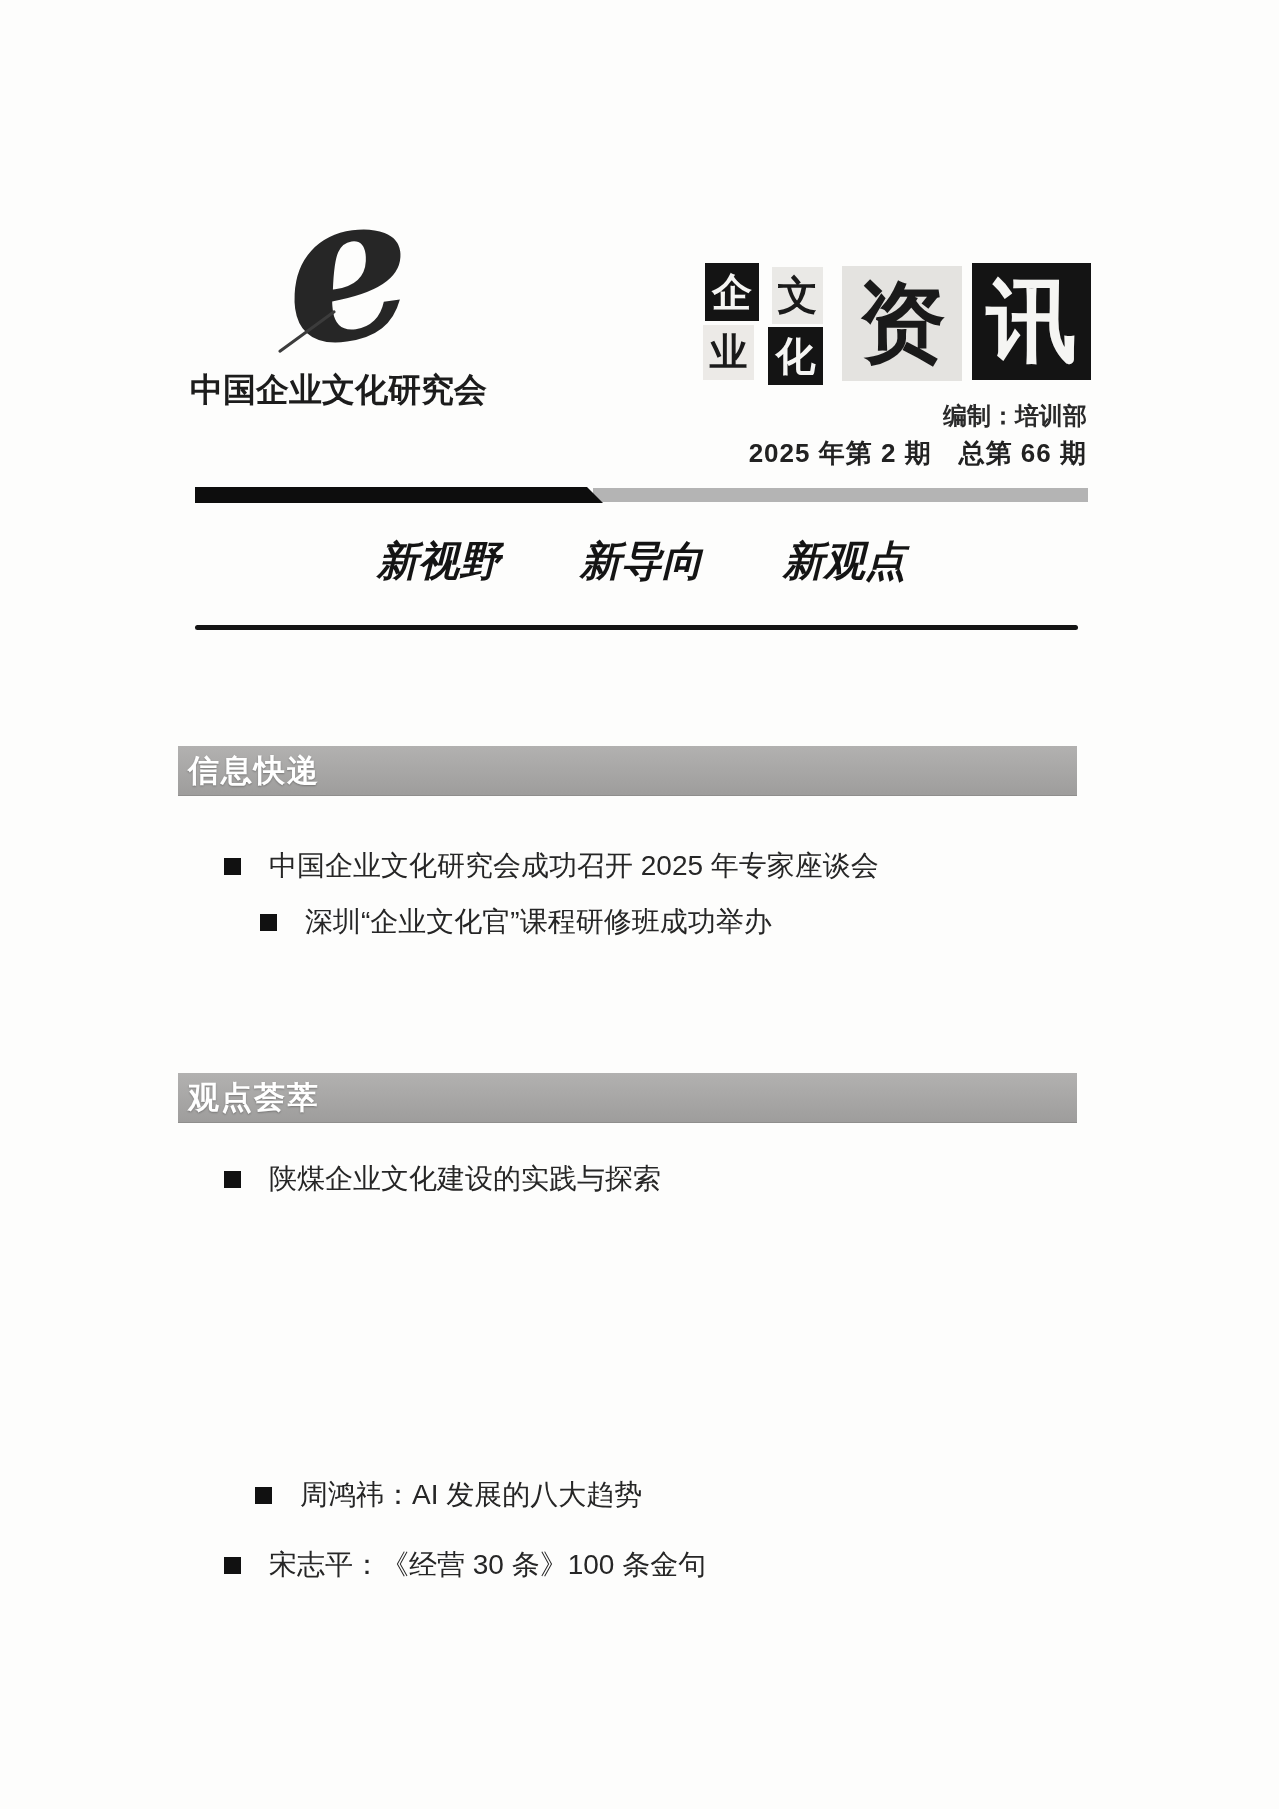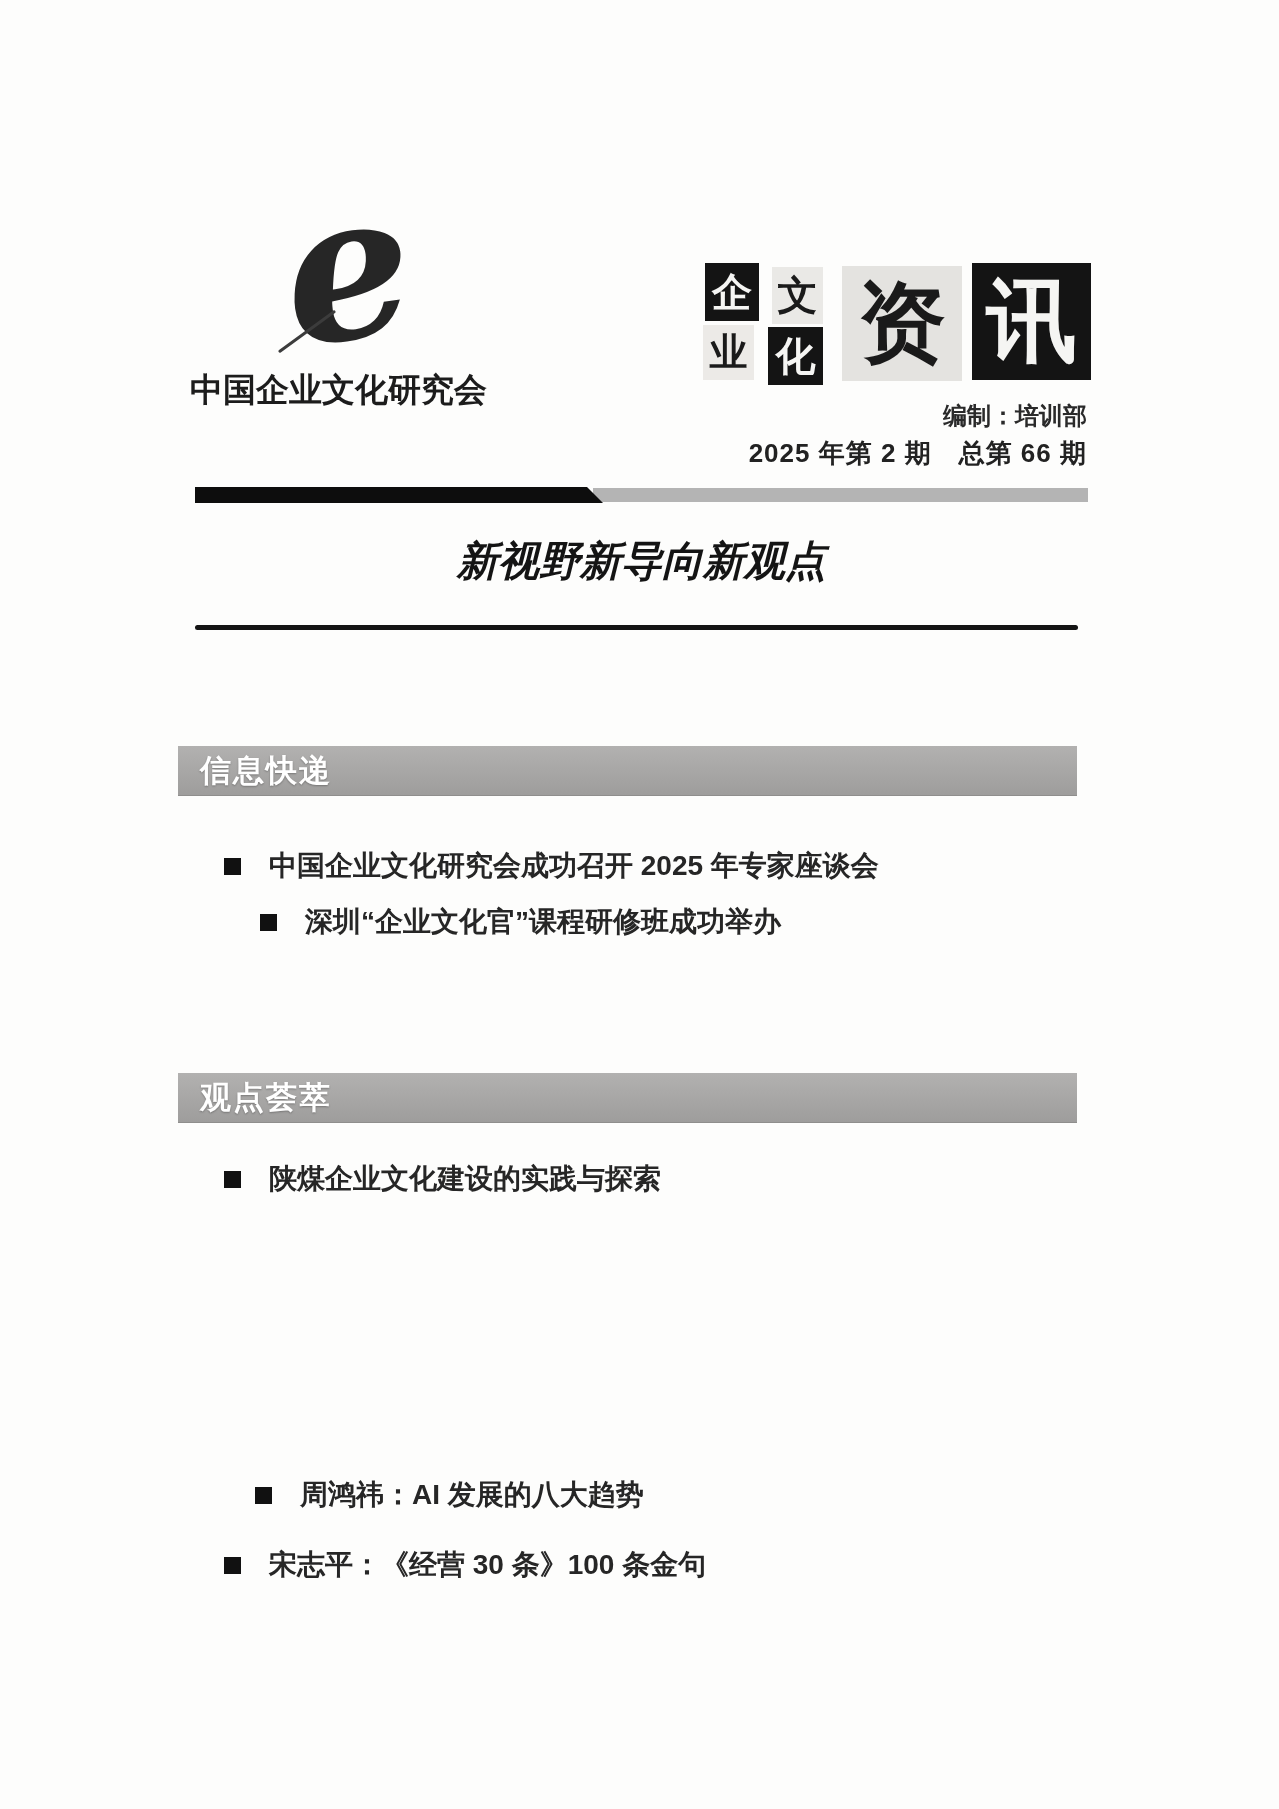--- a/index.html
+++ b/index.html
@@ -59,45 +59,45 @@
   .grad-bar{position:absolute;left:195px;top:487px;width:893px;height:16px;}
   .grad-black{
     position:absolute;left:0;top:0;width:408px;height:16px;background:#0d0d0d;
     clip-path:polygon(0 0,calc(100% - 16px) 0,100% 100%,0 100%);
   }
   .grad-gray{position:absolute;left:398px;top:1px;right:0;height:14px;background:#b4b4b4;}
 
   
   .slogan{
     position:absolute;left:195px;top:534px;width:893px;
-    display:flex;justify-content:center;
+    display:flex;justify-content:center;gap:80px;
     font-family:"DejaVu Serif",serif;font-style:italic;font-weight:bold;
     font-size:41px;color:#141414;
   }
   .divider{position:absolute;left:195px;top:625px;width:883px;height:5px;background:#141414;border-radius:3px;}
 
   
   .section-bar{
     position:absolute;left:178px;width:899px;height:49px;
     background:linear-gradient(180deg,#b2b1b0 0%,#a7a6a5 55%,#9e9d9c 100%);
     border-bottom:1px solid #8f8e8d;
     display:flex;align-items:center;
   }
   .section-bar .label{
-    padding-left:22px;color:#ffffff;font-size:31px;font-weight:bold;
+    padding-left:10px;color:#ffffff;font-size:31px;font-weight:bold;
     letter-spacing:2px;text-shadow:0 1px 2px rgba(0,0,0,0.28);white-space:nowrap;
   }
   .bar-1{top:746px;}
   .bar-2{top:1073px;}
   .bar-3{top:1372px;}
 
   .toc-item{
     position:absolute;left:224px;height:36px;
     display:flex;align-items:center;gap:28px;
-    font-size:28px;color:#262626;white-space:nowrap;font-weight:bold;
+    font-size:28px;color:#262626;white-space:nowrap;
   }
   .bullet-square{width:17px;height:17px;background:#111;flex:none;}
   .item-1{top:848px;}
   .item-2{top:904px;margin-left:36px;}
   .item-3{top:1161px;}
   .item-4{top:1477px;margin-left:31px;}
   .item-5{top:1547px;}
 </style>
 </head>
 <body>

